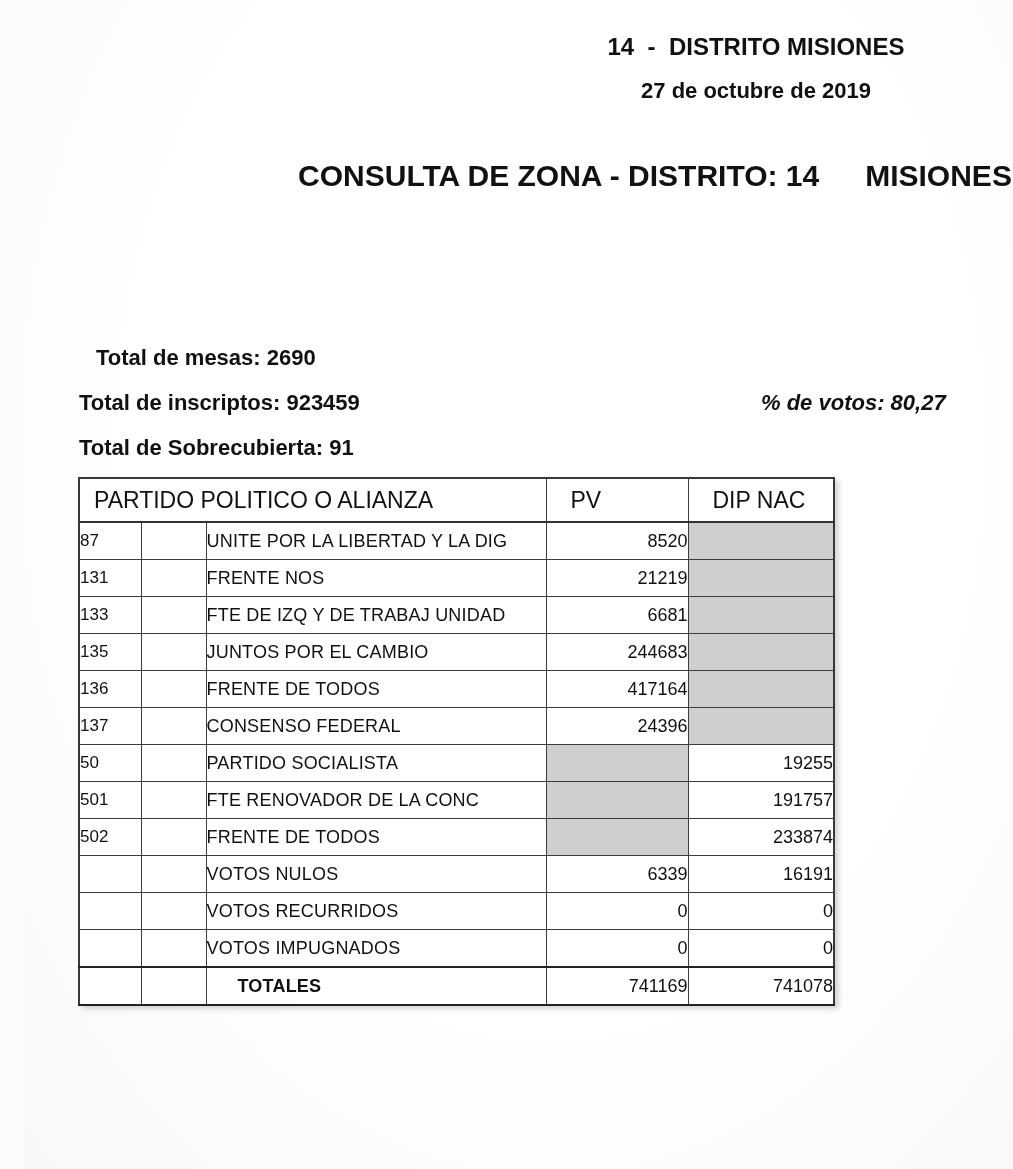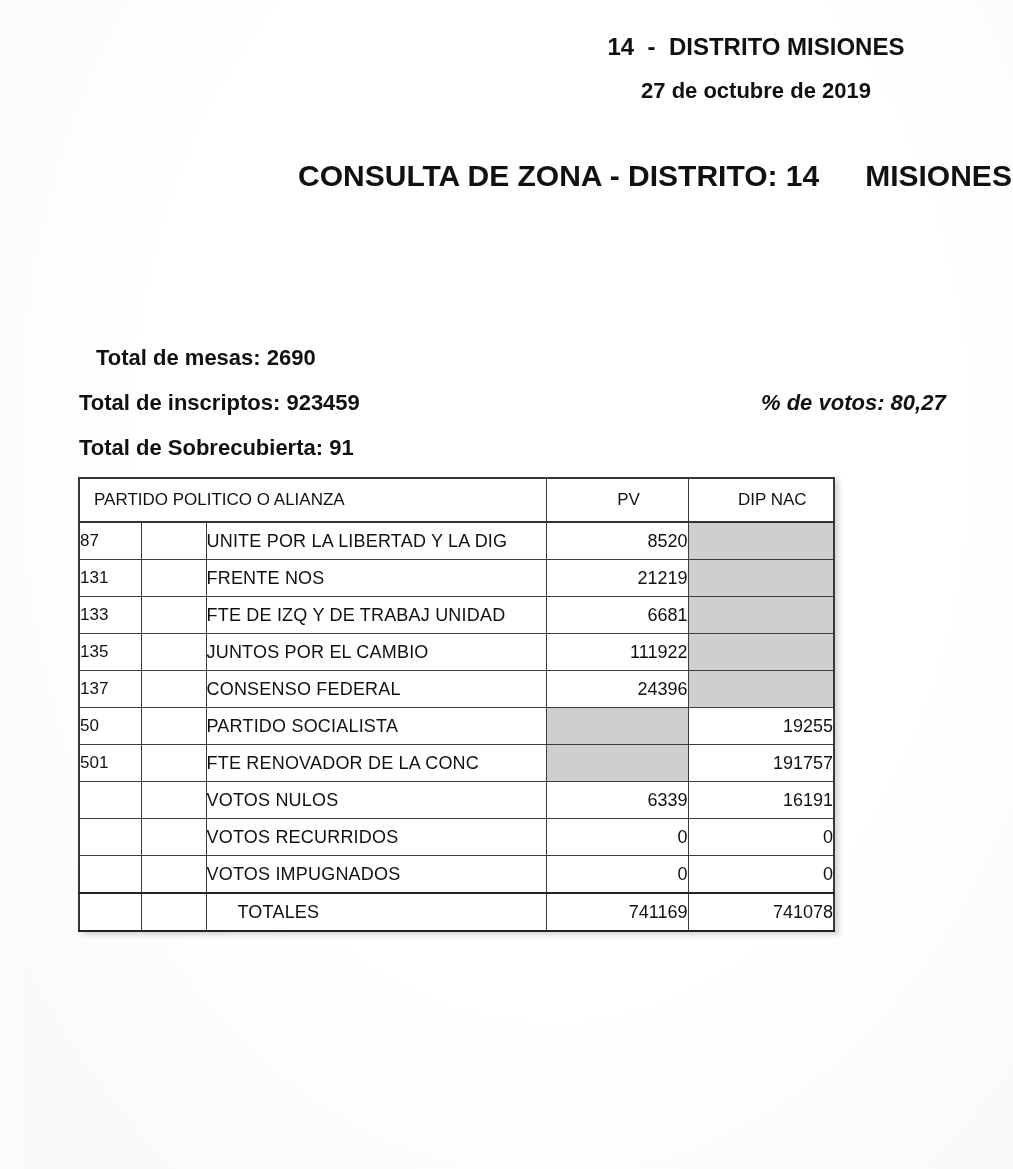--- a/index.html
+++ b/index.html
@@ -44,36 +44,36 @@
     border-collapse: collapse; table-layout: fixed;
     background: #ffffff;
     border: 2px solid #383838;
     box-shadow: 4px 3px 5px rgba(0,0,0,0.16);
   }
   .results th, .results td {
     border: 1px solid var(--border, #3c3c3c);
     overflow: hidden; white-space: nowrap;
   }
   .results thead th {
-    height: 40px; font-size: 17px; font-weight: normal;
+    height: 40px; font-size: 23px; font-weight: normal;
     border-bottom: 2px solid #333;
     background: #ffffff;
   }
   .th-party { text-align: left; padding-left: 14px; }
-  .th-num   { text-align: center; padding-left: 24px; }
+  .th-num   { text-align: left; padding-left: 24px; }
 
   .results td { height: 36px; padding: 0; }
   .td-code  { text-align: left;  padding-right: 4px;  font-size: 17px; }
   .td-blank { }
   .td-name  { text-align: left;   padding-left: 10px;  font-size: 18px; letter-spacing: 0.2px; }
   .td-num   { text-align: right;  padding-right: 21px; font-size: 18px; }
   .na { background: var(--na, #cfcfcf); }
 
   .total-row td { border-top: 2px solid #222; border-bottom: 2px solid #222; }
-  .total-row .td-name { padding-left: 31px; }
+  .total-row .td-name { padding-left: 31px; font-weight: bold; }
 </style>
 </head>
 <body>
 
 <div class="page">
 
   <div class="hdr1">14  -  DISTRITO MISIONES</div>
   <div class="hdr2">27 de octubre de 2019</div>
 
   <div class="title"><span>CONSULTA DE ZONA - DISTRITO: 14</span><span class="title-gap">MISIONES</span></div>
@@ -120,21 +120,28 @@
           <td class="td-code">133</td>
           <td class="td-blank"></td>
           <td class="td-name">FTE DE IZQ Y DE TRABAJ UNIDAD</td>
           <td class="td-num">6681</td>
           <td class="td-num na"></td>
         </tr>
         <tr>
           <td class="td-code">135</td>
           <td class="td-blank"></td>
           <td class="td-name">JUNTOS POR EL CAMBIO</td>
-          <td class="td-num">111922</td>
+          <td class="td-num">244683</td>
+          <td class="td-num na"></td>
+        </tr>
+        <tr>
+          <td class="td-code">136</td>
+          <td class="td-blank"></td>
+          <td class="td-name">FRENTE DE TODOS</td>
+          <td class="td-num">417164</td>
           <td class="td-num na"></td>
         </tr>
         <tr>
           <td class="td-code">137</td>
           <td class="td-blank"></td>
           <td class="td-name">CONSENSO FEDERAL</td>
           <td class="td-num">24396</td>
           <td class="td-num na"></td>
         </tr>
         <tr>
@@ -143,20 +150,27 @@
           <td class="td-name">PARTIDO SOCIALISTA</td>
           <td class="td-num na"></td>
           <td class="td-num">19255</td>
         </tr>
         <tr>
           <td class="td-code">501</td>
           <td class="td-blank"></td>
           <td class="td-name">FTE RENOVADOR DE LA CONC</td>
           <td class="td-num na"></td>
           <td class="td-num">191757</td>
+        </tr>
+        <tr>
+          <td class="td-code">502</td>
+          <td class="td-blank"></td>
+          <td class="td-name">FRENTE DE TODOS</td>
+          <td class="td-num na"></td>
+          <td class="td-num">233874</td>
         </tr>
         <tr>
           <td class="td-code"></td>
           <td class="td-blank"></td>
           <td class="td-name">VOTOS NULOS</td>
           <td class="td-num">6339</td>
           <td class="td-num">16191</td>
         </tr>
         <tr>
           <td class="td-code"></td>

